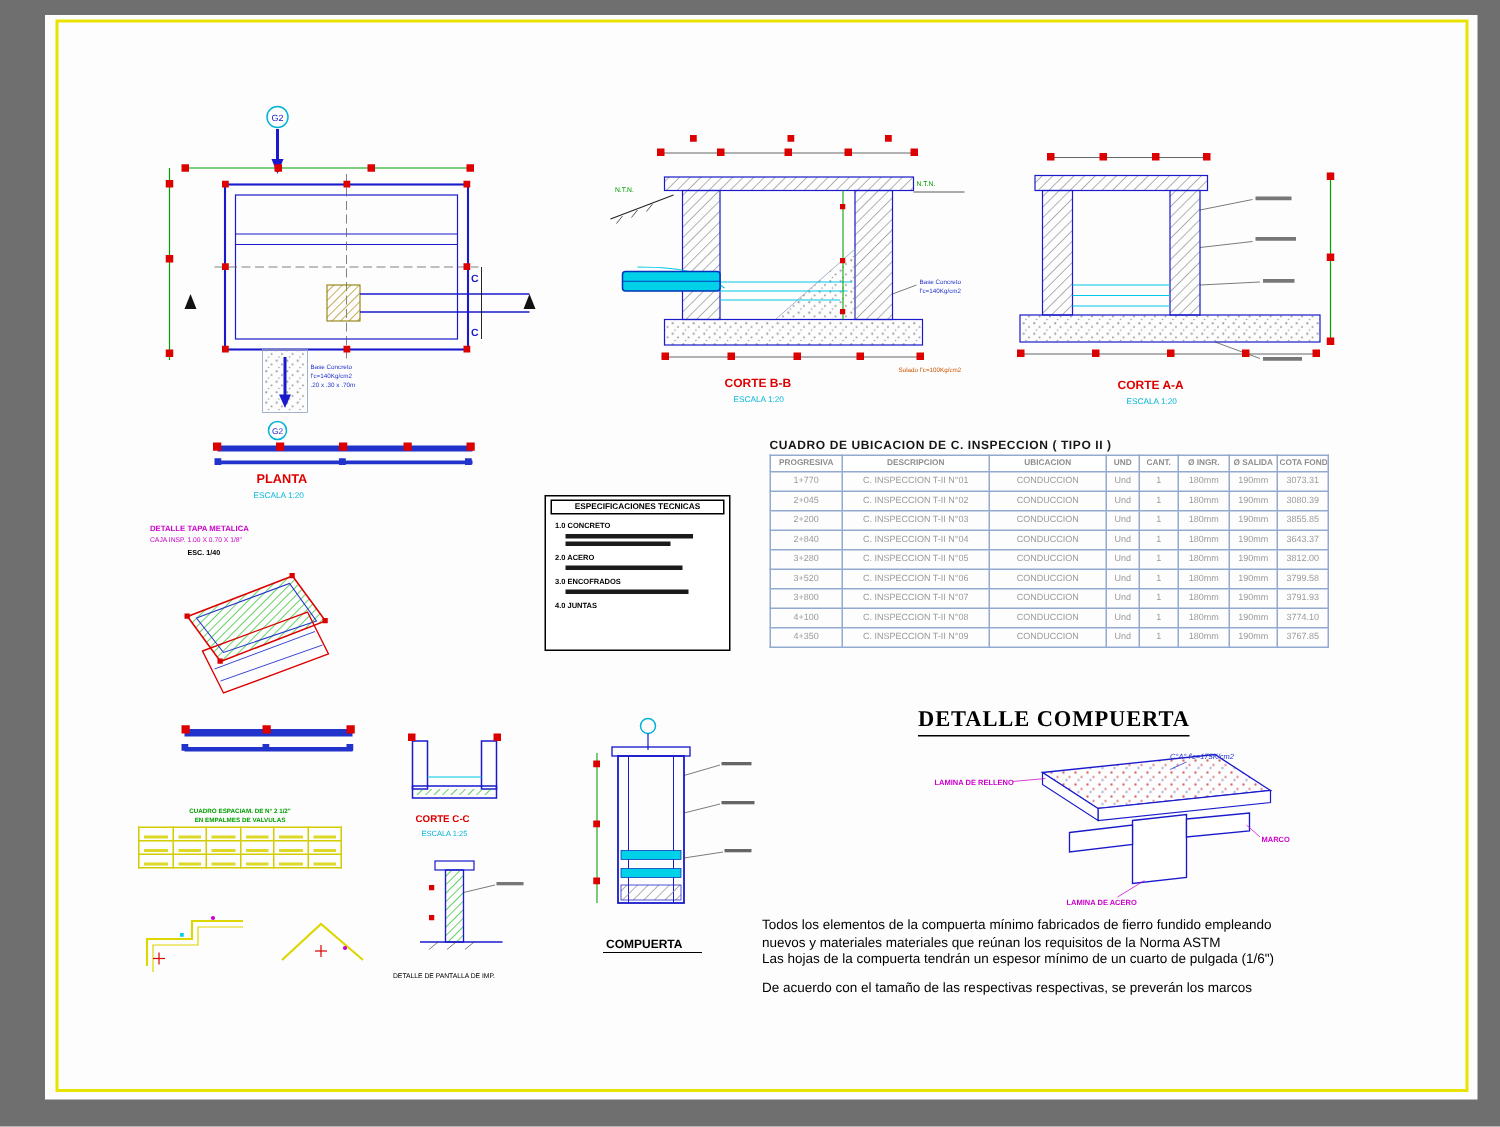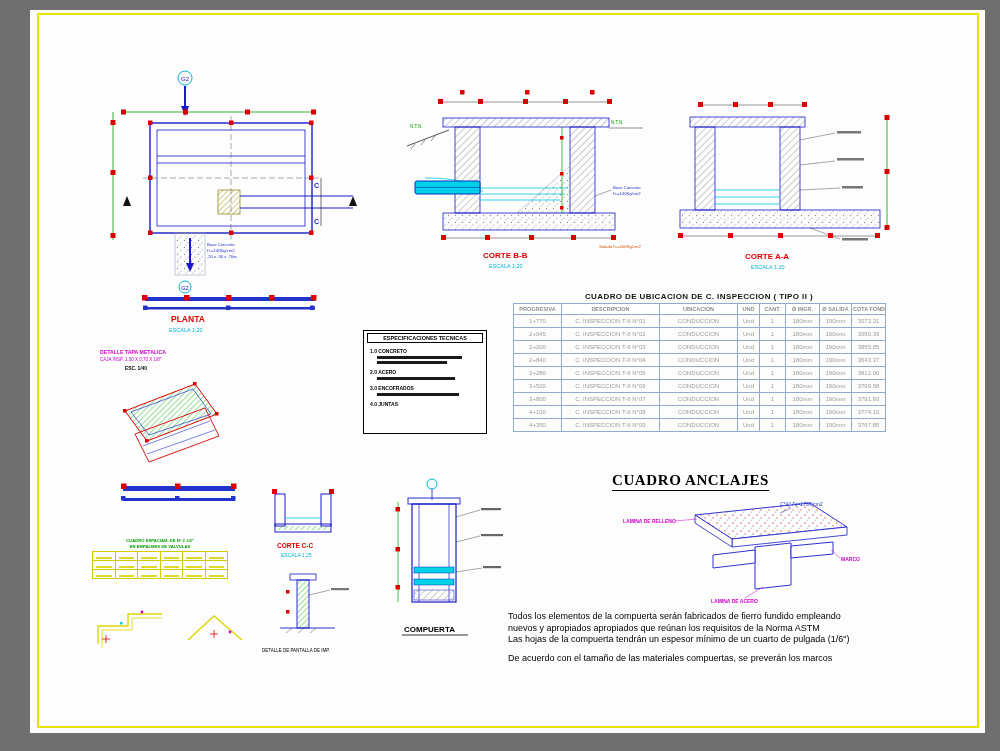--- a/index.html
+++ b/index.html
@@ -9,21 +9,21 @@
     font-family:"Liberation Sans", sans-serif; position:relative; overflow:hidden;
   }
   #paper { position:absolute; left:30px; top:10px; width:955px; height:723px; background:#fdfdfd; }
   #frame { position:absolute; left:7px; top:3px; right:6px; bottom:5px; border:2px solid #e9e300; pointer-events:none; }
   .abs { position:absolute; }
   svg { overflow:visible; }
   svg text { font-family:"Liberation Sans", sans-serif; }
 
   
   #cuadro { position:absolute; left:483px; top:282px; width:372px; }
-  #cuadro .tbl-title { font-size:8px; font-weight:bold; color:#151515; text-align:center; letter-spacing:.4px; margin-bottom:2px; white-space:nowrap; }
+  #cuadro .tbl-title { font-size:8px; font-weight:bold; color:#151515; letter-spacing:.4px; margin-bottom:2px; white-space:nowrap; }
   #cuadro table { border-collapse:collapse; width:100%; table-layout:fixed; }
   #cuadro th { font-size:5.5px; font-weight:bold; color:#8d8d8d; border:1px solid #94a9cf; height:11px; padding:0 1px; overflow:hidden; white-space:nowrap; background:#fff; }
   #cuadro td { font-size:6px; color:#9b9b9b; border:1px solid #94a9cf; height:13px; text-align:center; padding:0 1px; overflow:hidden; white-space:nowrap; }
 
   
   #specs { position:absolute; left:333px; top:320px; width:124px; height:104px; border:1px solid #000; background:#fff; }
   #specs .spec-title { border:1px solid #000; margin:2px 3px; padding:1px 0; text-align:center; font-weight:bold; font-size:5.5px; color:#000; }
   #specs .spec-item { margin:5px 0 0 6px; font-weight:bold; font-size:5px; color:#000; }
   #specs .bar { height:3px; background:#1a1a1a; margin:2px 6px 0 13px; }
 
@@ -532,21 +532,21 @@
       <rect x="101" y="36" width="20" height="2.2" fill="#666"></rect>
       <line x1="76" y1="70" x2="100" y2="64" stroke="#222" stroke-width="0.4"></line>
       <rect x="101" y="62" width="22" height="2.2" fill="#666"></rect>
       <line x1="76" y1="100" x2="102" y2="96" stroke="#222" stroke-width="0.4"></line>
       <rect x="103" y="94" width="18" height="2.2" fill="#666"></rect>
     </g>
     <text x="24" y="160" font-size="8" font-weight="bold" fill="#000">COMPUERTA</text>
     <line x1="22" y1="163" x2="88" y2="163" stroke="#000" stroke-width="0.8"></line>
   </svg>
 
-  <div id="anclajes-title">CUADRO ANCLAJES</div>
+  <div id="anclajes-title">DETALLE COMPUERTA</div>
   <svg class="abs" style="left:565px;top:487px" width="300" height="125">
     <g>
       <polygon points="100,18 215,6 252,30 137,42" stroke="#1a1acc" stroke-width="0.9" fill="url(#spr)"></polygon>
       <polygon points="137,42 252,30 252,38 137,50" stroke="#1a1acc" stroke-width="0.8" fill="#fff"></polygon>
       <polygon points="100,18 137,42 137,50 100,26" stroke="#1a1acc" stroke-width="0.8" fill="#fff"></polygon>
     </g>
     <g fill="#fff" stroke="#1a1acc" stroke-width="0.9">
       <polygon points="160,50 196,46 196,88 160,92"></polygon>
       <polygon points="118,58 160,53 160,66 118,71"></polygon>
       <polygon points="196,49 238,45 238,57 196,61"></polygon>
@@ -557,18 +557,18 @@
       <text x="185" y="9" font-size="5" font-style="italic" fill="#2233cc">C°A° f'c=175K/cm2</text>
       <line x1="196" y1="11" x2="185" y2="16" stroke="#2233cc" stroke-width="0.5"></line>
       <text x="246" y="64" font-size="5" font-weight="bold" fill="#cc00cc">MARCO</text>
       <line x1="245" y1="61" x2="236" y2="53" stroke="#cc00cc" stroke-width="0.5"></line>
       <text x="116" y="106" font-size="5" font-weight="bold" fill="#cc00cc">LAMINA DE ACERO</text>
       <line x1="150" y1="101" x2="168" y2="90" stroke="#cc00cc" stroke-width="0.5"></line>
     </g>
   </svg>
 
   <div id="notes">
-    <div class="nline">Todos los elementos de la compuerta serán fabricados de fierro fundido empleando</div>
-    <div class="nline">nuevos y apropiados apropiados que reúnan los requisitos de la Norma ASTM</div>
+    <div class="nline">Todos los elementos de la compuerta mínimo fabricados de fierro fundido empleando</div>
+    <div class="nline">nuevos y materiales materiales que reúnan los requisitos de la Norma ASTM</div>
     <div class="nline">Las hojas de la compuerta tendrán un espesor mínimo de un cuarto de pulgada (1/6")</div>
-    <div class="nline gap">De acuerdo con el tamaño de las materiales compuertas, se preverán los marcos</div>
+    <div class="nline gap">De acuerdo con el tamaño de las respectivas respectivas, se preverán los marcos</div>
   </div>
 </div>
 
 </body></html>

